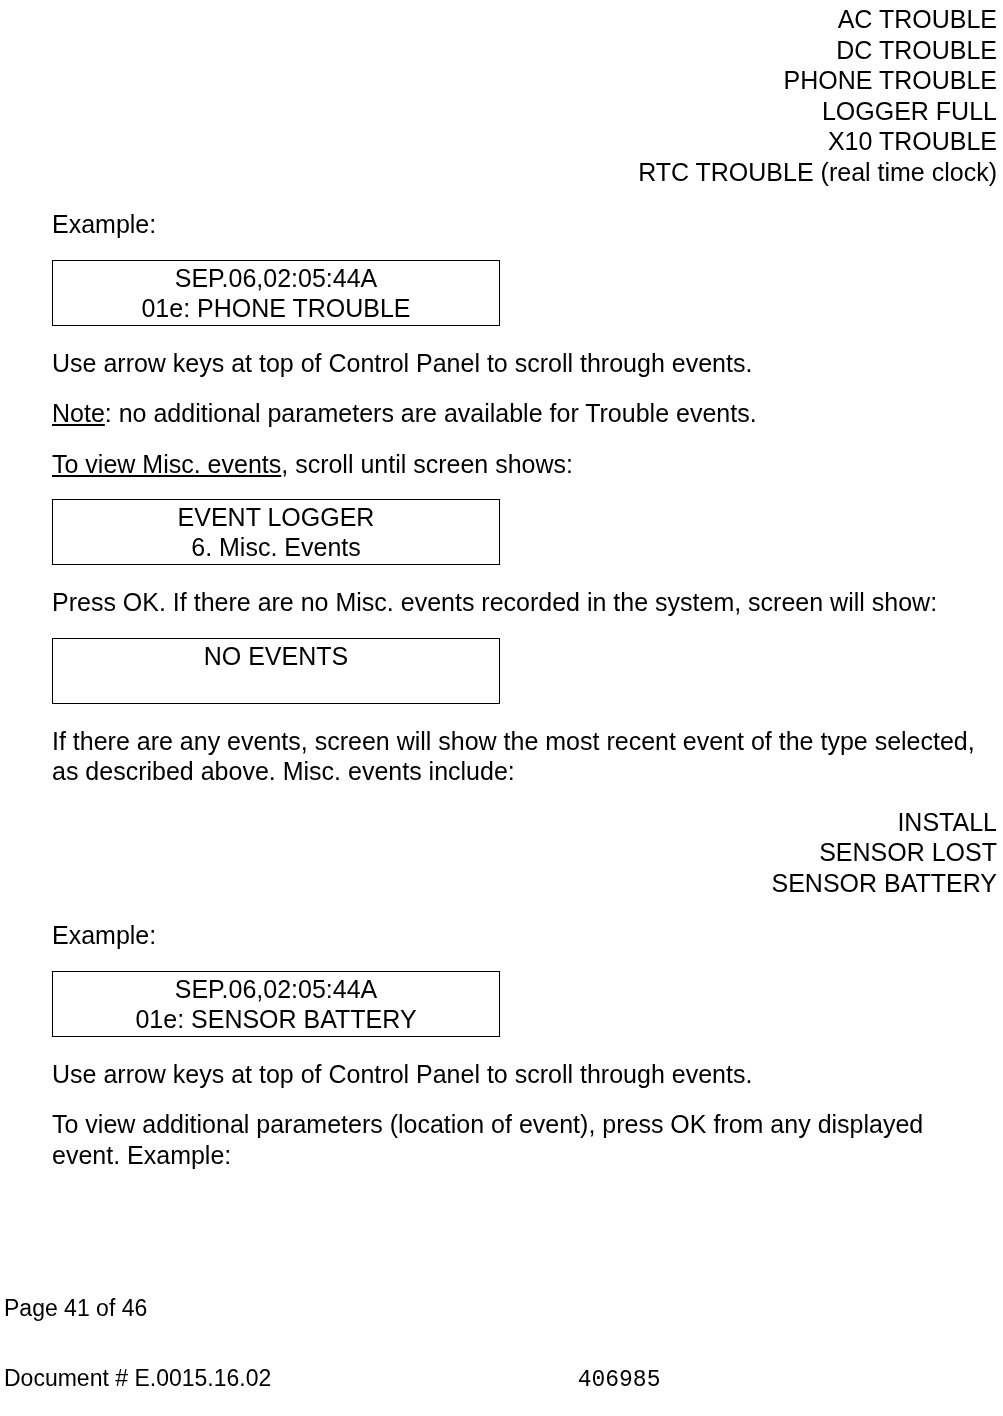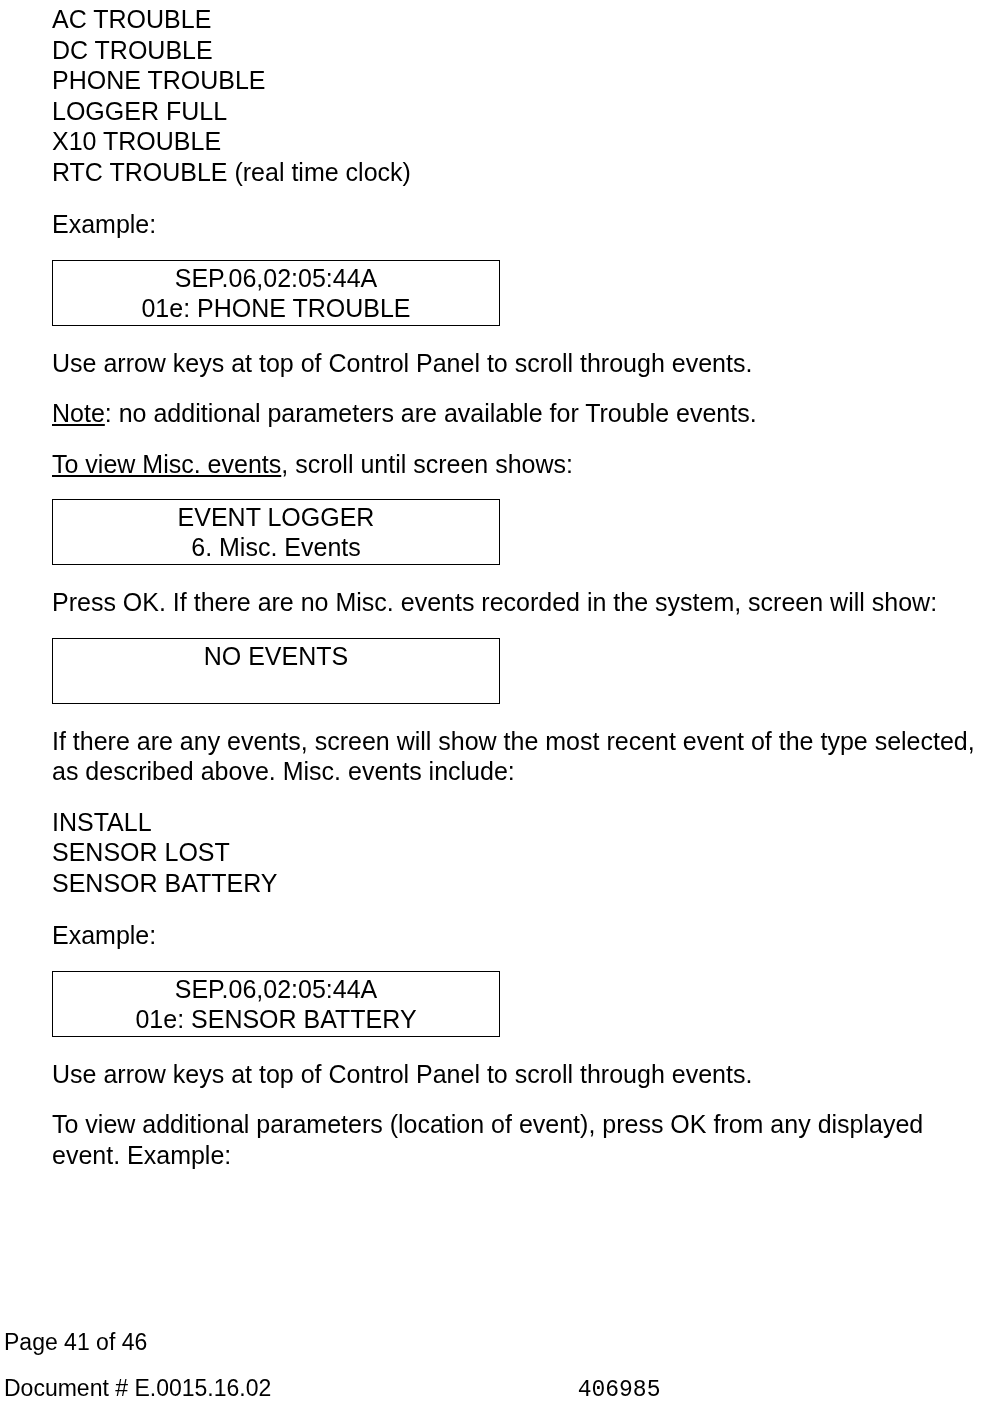--- a/index.html
+++ b/index.html
@@ -20,50 +20,52 @@
   }
   .content {
     padding-top: 4px;
     width: 945px;
   }
   .para {
     margin: 0 0 20px 0;
   }
   .list-block {
     margin: 0 0 22px 0;
+    text-align: right;
   }
   .list-block div {
     margin: 0;
   }
   .lcd {
     border: 1px solid #000;
     width: 430px;
     margin: 0 0 22px 0;
     text-align: center;
     padding: 2px 8px;
     line-height: 1.2;
   }
   .underline {
     text-decoration: underline;
   }
   .footer {
     position: absolute;
     left: 0;
-    bottom: 12px;
+    bottom: 22px;
     font-size: 23px;
   }
   .footer .row1 {
     margin-bottom: 18px;
     padding-left: 4px;
   }
   .footer .row2 {
     padding-left: 4px;
   }
   .footer .docnum {
     display: inline-block;
+    margin-top: 24px;
   }
   .footer .rightnum {
     display: inline-block;
     margin-left: 300px;
     font-family: Liberation Mono, monospace;
   }
 </style>
 </head>
 <body>
 

